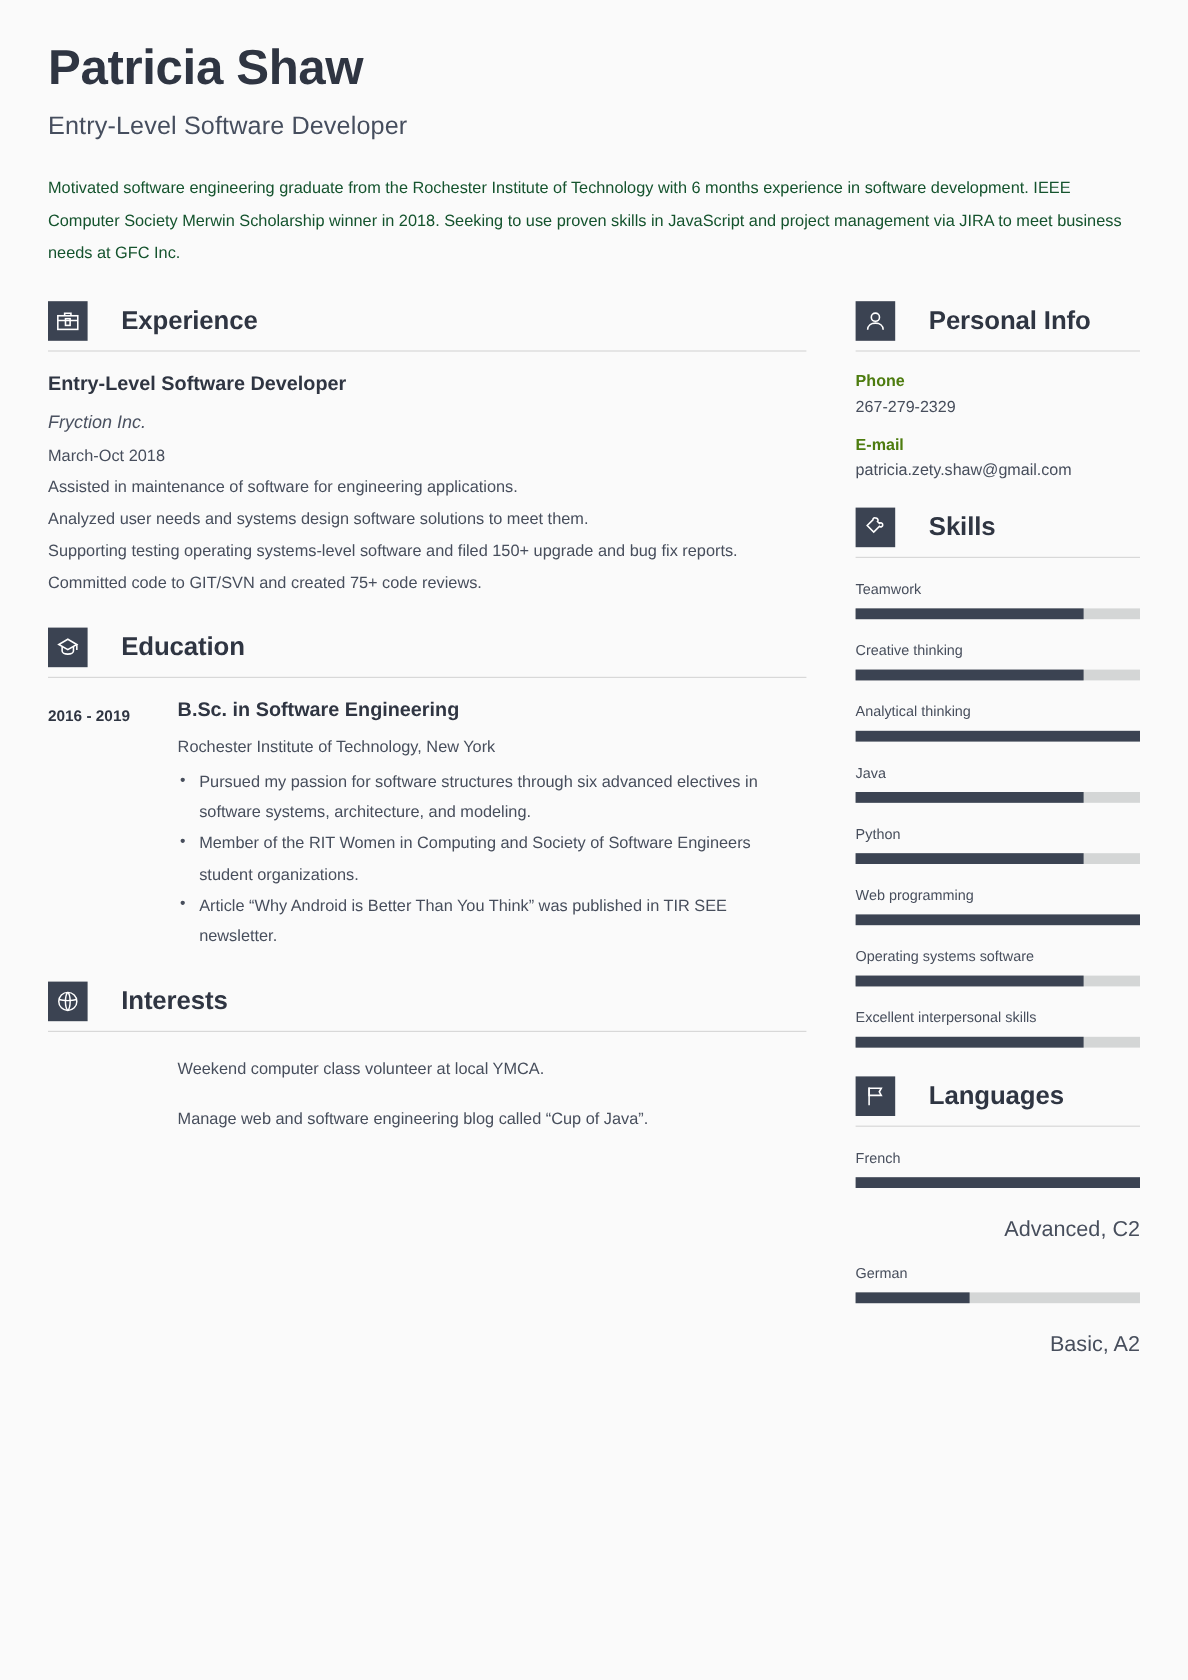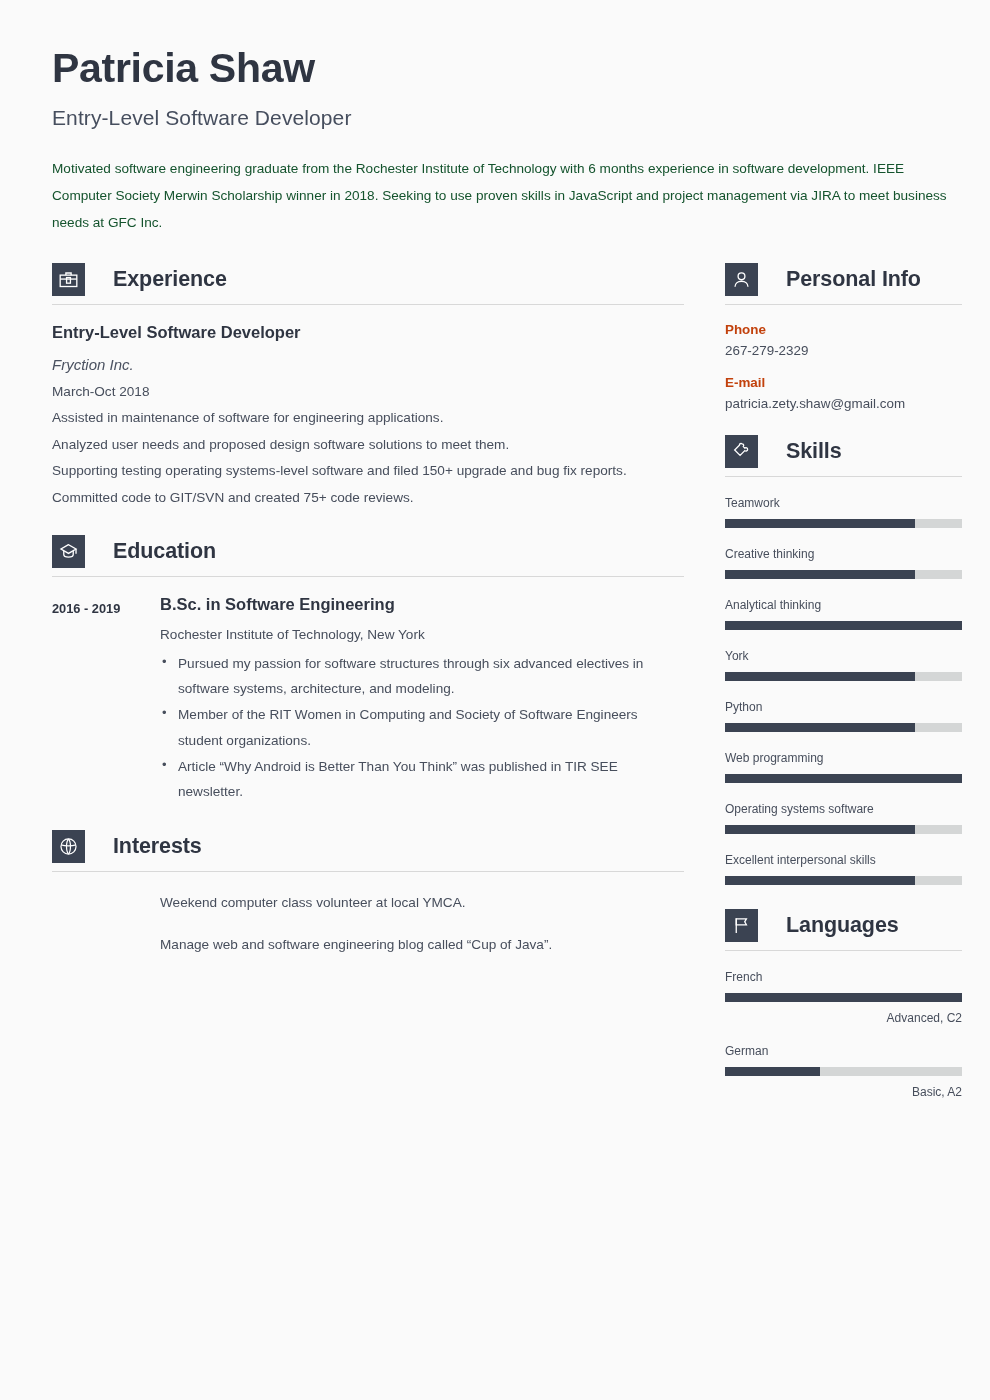--- a/index.html
+++ b/index.html
@@ -14,21 +14,21 @@
     font-family: "Liberation Sans", sans-serif;
     color: #3c4352;
     -webkit-font-smoothing: antialiased;
   }
 
   .page {
     position: relative;
     width: 990px;
     height: 1400px;
     background: #fafafa;
-    padding: 12px;
+    padding: 0;
     overflow: hidden;
   }
 
   
   .header {
     padding: 34px 40px 0 40px;
   }
 
   .name {
     font-size: 41px;
@@ -184,21 +184,21 @@
     line-height: 1.95;
     margin-bottom: 16px;
   }
 
   
   .info-block { margin-top: 17px; }
 
   .info-label {
     font-size: 13.4px;
     font-weight: bold;
-    color: #c2410c;
+    color: #4d7c0f;
     margin-bottom: 6px;
   }
 
   .info-value {
     font-size: 13.4px;
     color: #474e5c;
   }
 
   .skill {
     margin-top: 19px;
@@ -217,24 +217,24 @@
   }
 
   .bar-fill {
     height: 9px;
     background: #3b4352;
   }
 
   .lang { margin-top: 19px; }
 
   .lang-level {
-    font-size: 12px;
+    font-size: 18px;
     color: #474e5c;
     text-align: right;
-    margin-top: 9px;
+    margin-top: 24px;
   }
   .gap-md { height: 24px; }
 </style>
 </head>
 <body>
 
 <div class="page">
 
   <div class="header">
     <div class="name">Patricia Shaw</div>
@@ -259,21 +259,21 @@
           <span class="sec-title">Experience</span>
         </div>
         <div class="sec-rule"></div>
 
         <div class="entry">
           <div class="entry-body">
             <div class="entry-title">Entry-Level Software Developer</div>
             <div class="entry-company">Fryction Inc.</div>
             <div class="entry-line">March-Oct 2018</div>
             <div class="entry-line">Assisted in maintenance of software for engineering applications.</div>
-            <div class="entry-line">Analyzed user needs and proposed design software solutions to meet them.</div>
+            <div class="entry-line">Analyzed user needs and systems design software solutions to meet them.</div>
             <div class="entry-line">Supporting testing operating systems-level software and filed 150+ upgrade and bug fix reports.</div>
             <div class="entry-line">Committed code to GIT/SVN and created 75+ code reviews.</div>
           </div>
         </div>
       </div>
 
       <div class="gap-md"></div>
 
       <div class="section">
         <div class="sec-head">
@@ -375,21 +375,21 @@
             <div class="bar-fill" style="width: 80%;"></div>
           </div>
         </div>
         <div class="skill">
           <div class="skill-name">Analytical thinking</div>
           <div class="bar-track">
             <div class="bar-fill" style="width: 100%;"></div>
           </div>
         </div>
         <div class="skill">
-          <div class="skill-name">York</div>
+          <div class="skill-name">Java</div>
           <div class="bar-track">
             <div class="bar-fill" style="width: 80%;"></div>
           </div>
         </div>
         <div class="skill">
           <div class="skill-name">Python</div>
           <div class="bar-track">
             <div class="bar-fill" style="width: 80%;"></div>
           </div>
         </div>

